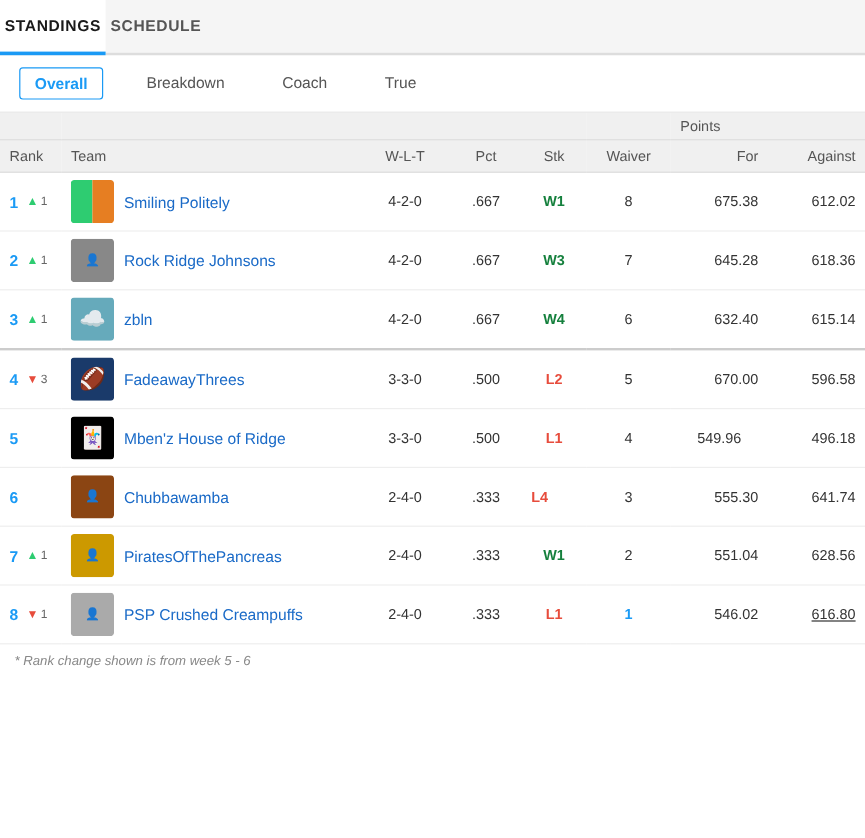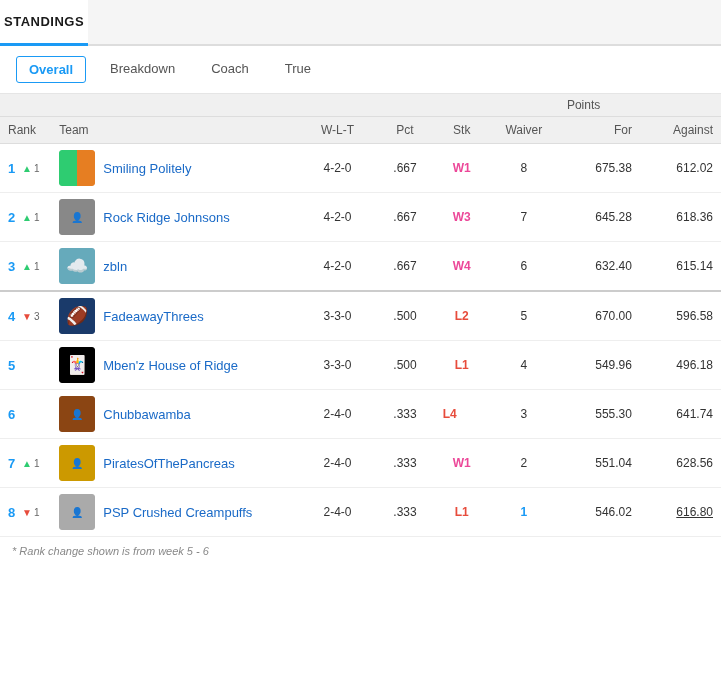--- a/index.html
+++ b/index.html
@@ -24,21 +24,21 @@
       color: #1a1a1a;
       border-bottom: 3px solid #1a9af5;
       background: #fff;
       margin-bottom: -2px;
     }
 
     
     .sub-nav {
       display: flex;
       padding: 10px 16px;
-      gap: 12px;
+      gap: 24px;
       border-bottom: 1px solid #e5e5e5;
     }
     .sub-nav-item {
       padding: 5px 12px;
       font-size: 13px;
       color: #555;
       cursor: pointer;
       border-radius: 3px;
     }
     .sub-nav-item.active {
@@ -134,21 +134,21 @@
       display: flex;
       align-items: center;
       justify-content: center;
       font-size: 18px;
     }
     .team-name {
       color: #1a6ac7;
       font-size: 13px;
     }
 
-    .streak-w { color: #ec4899; font-weight: bold; }
+    .streak-w { color: #15803d; font-weight: bold; }
     .streak-l { color: #e74c3c; font-weight: bold; }
     .waiver-highlight { color: #1a9af5; font-weight: bold; }
 
     .footnote {
       padding: 8px 12px;
       font-size: 11px;
       color: #888;
       font-style: italic;
     }
 
@@ -159,20 +159,21 @@
     
     .header-spacer th {
       padding: 4px 8px;
     }
   </style>
 </head>
 <body>
 
 <div class="top-nav">
   <div class="top-nav-item active">STANDINGS</div>
+  <div class="top-nav-item">SCHEDULE</div>
 </div>
 
 <div class="sub-nav">
   <div class="sub-nav-item active">Overall</div>
   <div class="sub-nav-item">Breakdown</div>
   <div class="sub-nav-item">Coach</div>
   <div class="sub-nav-item">True</div>
 </div>
 
 <table class="standings-table">
@@ -304,21 +305,21 @@
     <div class="team-logo">
               <div style="width:36px;height:36px;background:#000;border-radius:2px;overflow:hidden;display:flex;align-items:center;justify-content:center;font-size:18px;color:#c00;">🃏</div>
             </div>
     <span class="team-name">Mben'z House of Ridge</span>
   </div>
         </td>
         <td class="col-wlt" style="text-align: center;">3-3-0</td>
         <td class="col-pct" style="text-align: center;">.500</td>
         <td class="col-stk" style="text-align: center;"><span class="streak-l">L1</span></td>
         <td class="col-waiver" style="text-align: center;">4</td>
-        <td class="col-for" style="text-align: right;">549.96</td>
+        <td class="col-for" style="text-align: center;">549.96</td>
         <td class="col-against" style="text-align: right;">496.18</td>
       </tr>
       <tr>
         <td class="col-rank">
           <div class="rank-cell">
             <span class="rank-num">6</span>
           </div>
         </td>
         <td class="col-team">
           <div class="team-cell">

